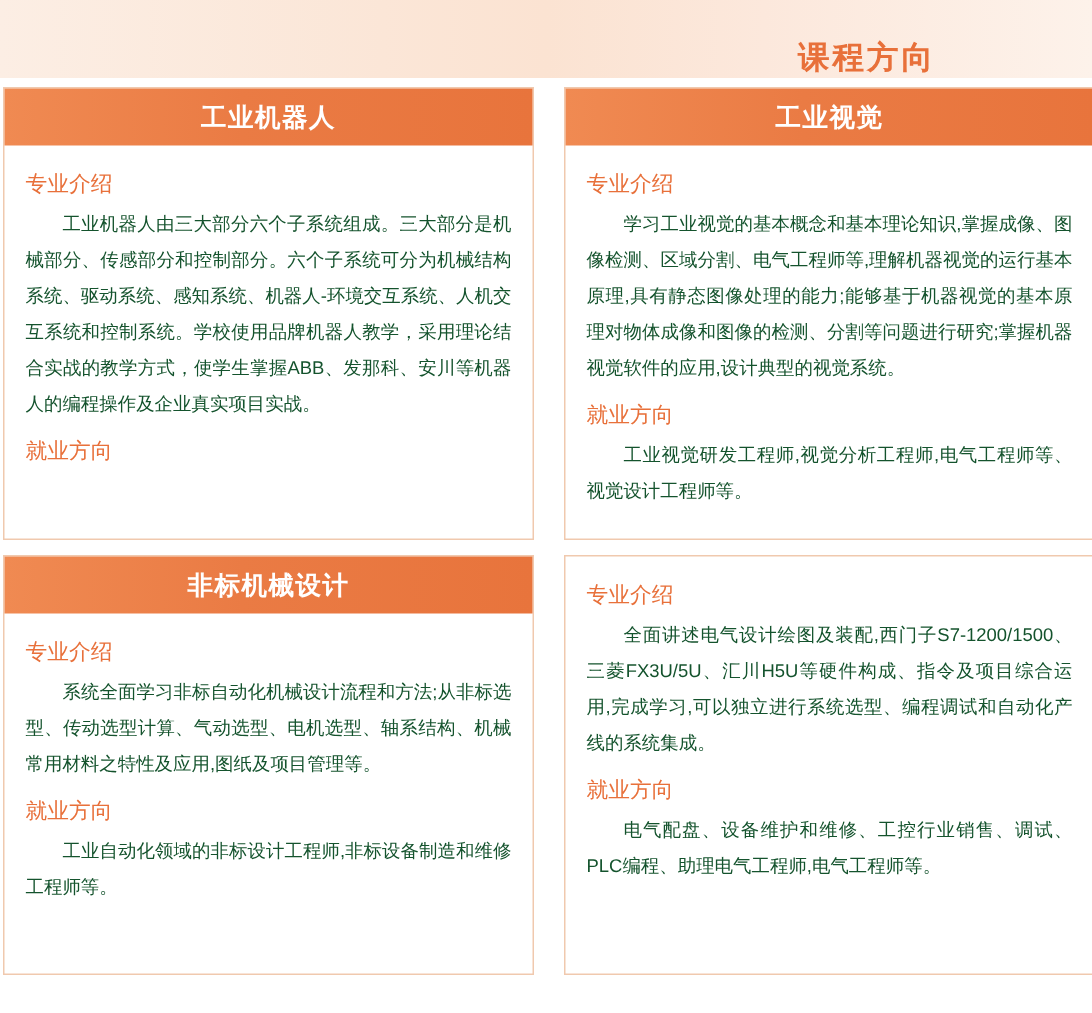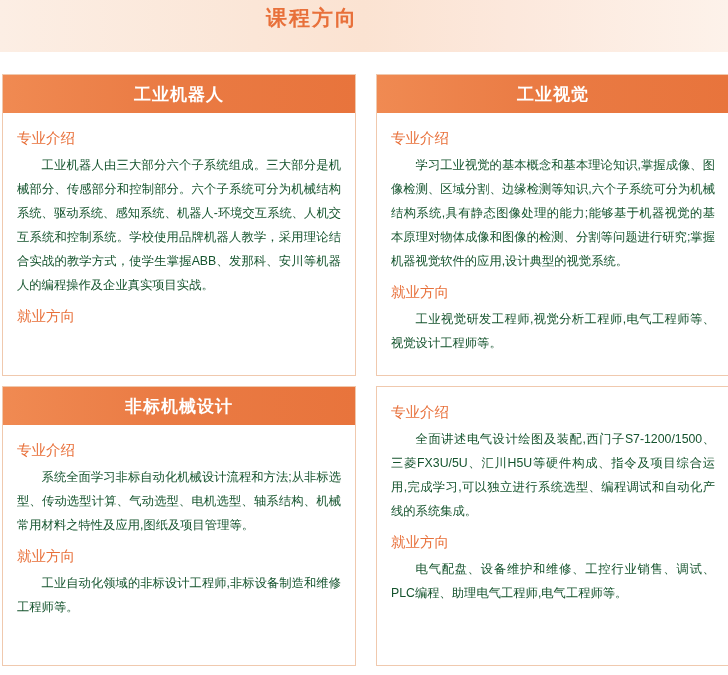--- a/index.html
+++ b/index.html
@@ -24,33 +24,33 @@
   .header-band {
     position: absolute;
     top: 0;
     left: 0;
     width: 728px;
     height: 52px;
     background: linear-gradient(to right, #fceee4 0%, #fbe6d7 35%, #fbe3d2 50%, #fce8dc 70%, #fdf2ea 100%);
   }
   .header-title {
     position: absolute;
-    top: 4px;
+    top: 24px;
     left: 0;
     width: 624px;
-    text-align: center;
+    text-align: right;
     font-size: 21px;
     font-weight: bold;
     color: #e8703a;
     letter-spacing: 2px;
   }
   
   .grid {
     position: absolute;
-    top: 68px;
+    top: 52px;
     left: 0;
     width: 728px;
     display: grid;
     grid-template-columns: 354px 354px;
     column-gap: 20px;
     row-gap: 10px;
     padding: 6px 0 0 4px;
     justify-content: center;
   }
   .card {
@@ -110,21 +110,21 @@
         <div class="sec-title">专业介绍</div>
         <p class="sec-text">工业机器人由三大部分六个子系统组成。三大部分是机械部分、传感部分和控制部分。六个子系统可分为机械结构系统、驱动系统、感知系统、机器人-环境交互系统、人机交互系统和控制系统。学校使用品牌机器人教学，采用理论结合实战的教学方式，使学生掌握ABB、发那科、安川等机器人的编程操作及企业真实项目实战。</p>
         <div class="sec-title second">就业方向</div>
       </div>
     </div>
 
     <div class="card r1">
       <div class="card-head">工业视觉</div>
       <div class="card-body">
         <div class="sec-title">专业介绍</div>
-        <p class="sec-text">学习工业视觉的基本概念和基本理论知识,掌握成像、图像检测、区域分割、边缘检测等知识,六个子系统可分为机械结构系统,具有静态图像处理的能力;能够基于机器视觉的基本原理对物体成像和图像的检测、分割等问题进行研究;掌握机器视觉软件的应用,设计典型的视觉系统。</p>
+        <p class="sec-text">学习工业视觉的基本概念和基本理论知识,掌握成像、图像检测、区域分割、电气工程师等,理解机器视觉的运行基本原理,具有静态图像处理的能力;能够基于机器视觉的基本原理对物体成像和图像的检测、分割等问题进行研究;掌握机器视觉软件的应用,设计典型的视觉系统。</p>
         <div class="sec-title second">就业方向</div>
         <p class="sec-text">工业视觉研发工程师,视觉分析工程师,电气工程师等、视觉设计工程师等。</p>
       </div>
     </div>
 
     <div class="card r2">
       <div class="card-head">非标机械设计</div>
       <div class="card-body">
         <div class="sec-title">专业介绍</div>
         <p class="sec-text">系统全面学习非标自动化机械设计流程和方法;从非标选型、传动选型计算、气动选型、电机选型、轴系结构、机械常用材料之特性及应用,图纸及项目管理等。</p>

